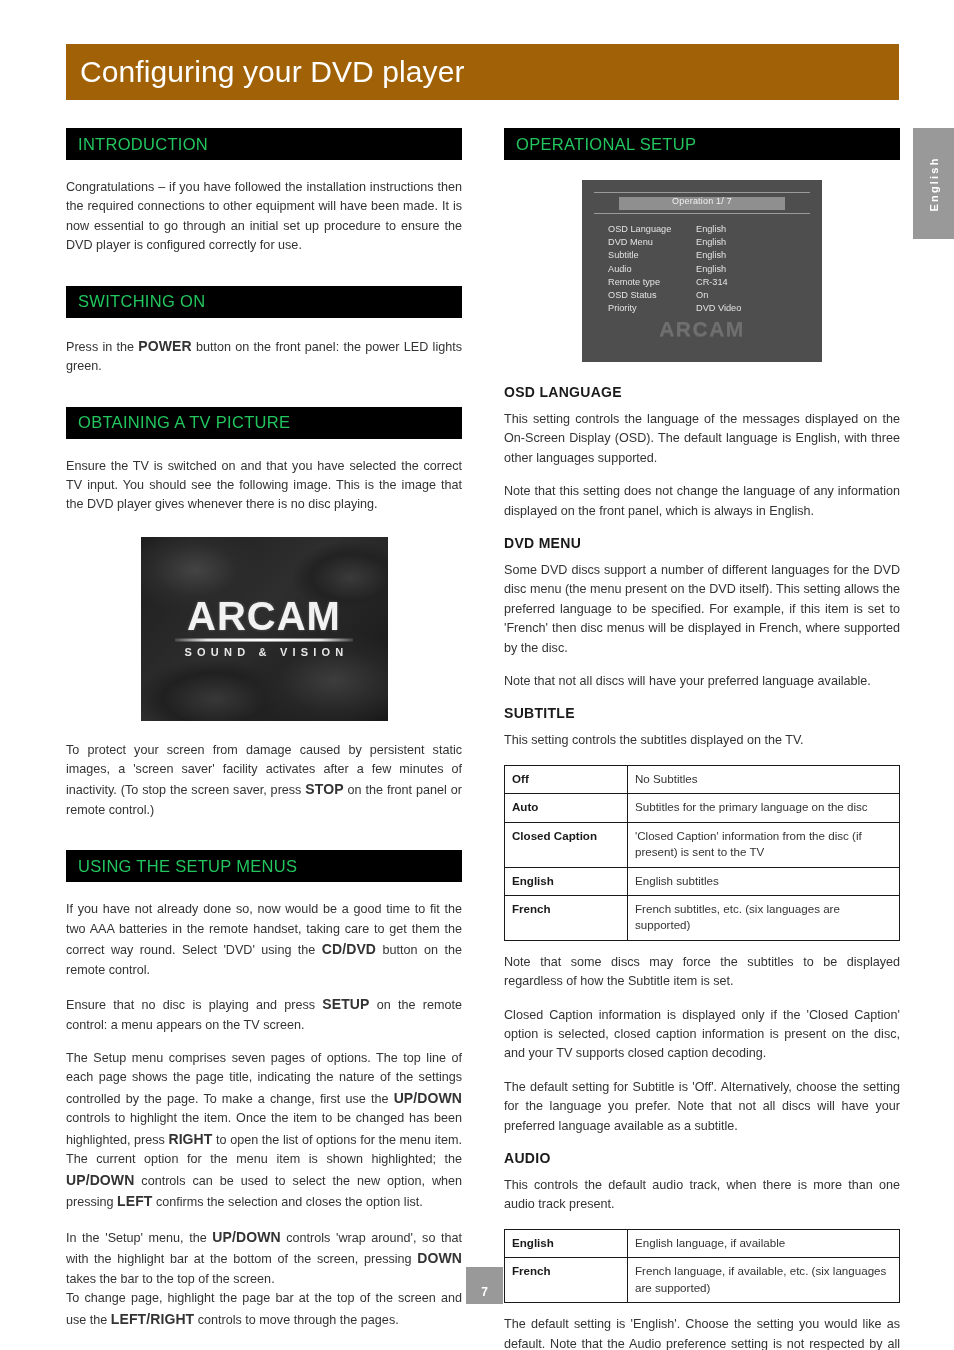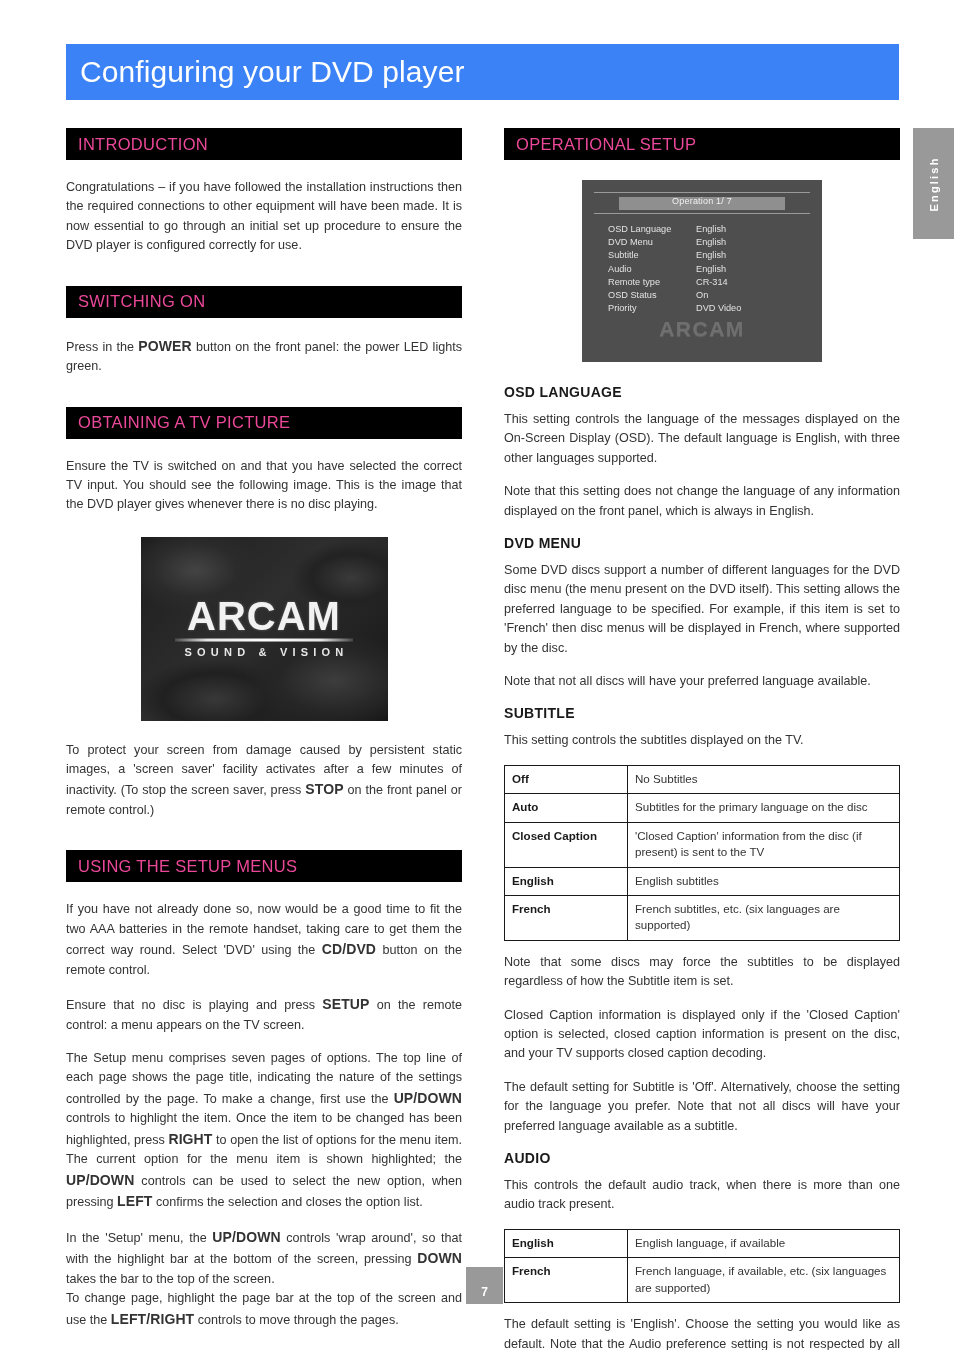--- a/index.html
+++ b/index.html
@@ -23,21 +23,21 @@
     height: 1350px;
   }
 
   
   .title-banner {
     position: absolute;
     left: 66px;
     top: 44px;
     width: 833px;
     height: 56px;
-    background: #3b82f6;
+    background: #a16207;
     display: flex;
     align-items: center;
   }
   .title-banner .title-text {
     color: #ffffff;
     font-size: 30px;
     font-weight: 400;
     letter-spacing: 0.1px;
     padding-left: 14px;
     line-height: 1;
@@ -75,21 +75,21 @@
 
   
   .section-bar {
     background: #000000;
     height: 32px;
     display: flex;
     align-items: center;
     margin-bottom: 18px;
   }
   .section-bar .section-bar-label {
-    color: #ec4899;
+    color: #22c55e;
     font-size: 16.5px;
     font-weight: 400;
     letter-spacing: 0.3px;
     padding-left: 12px;
   }
 
   
   p.body {
     margin: 0 0 14px 0;
     font-size: 12.6px;

